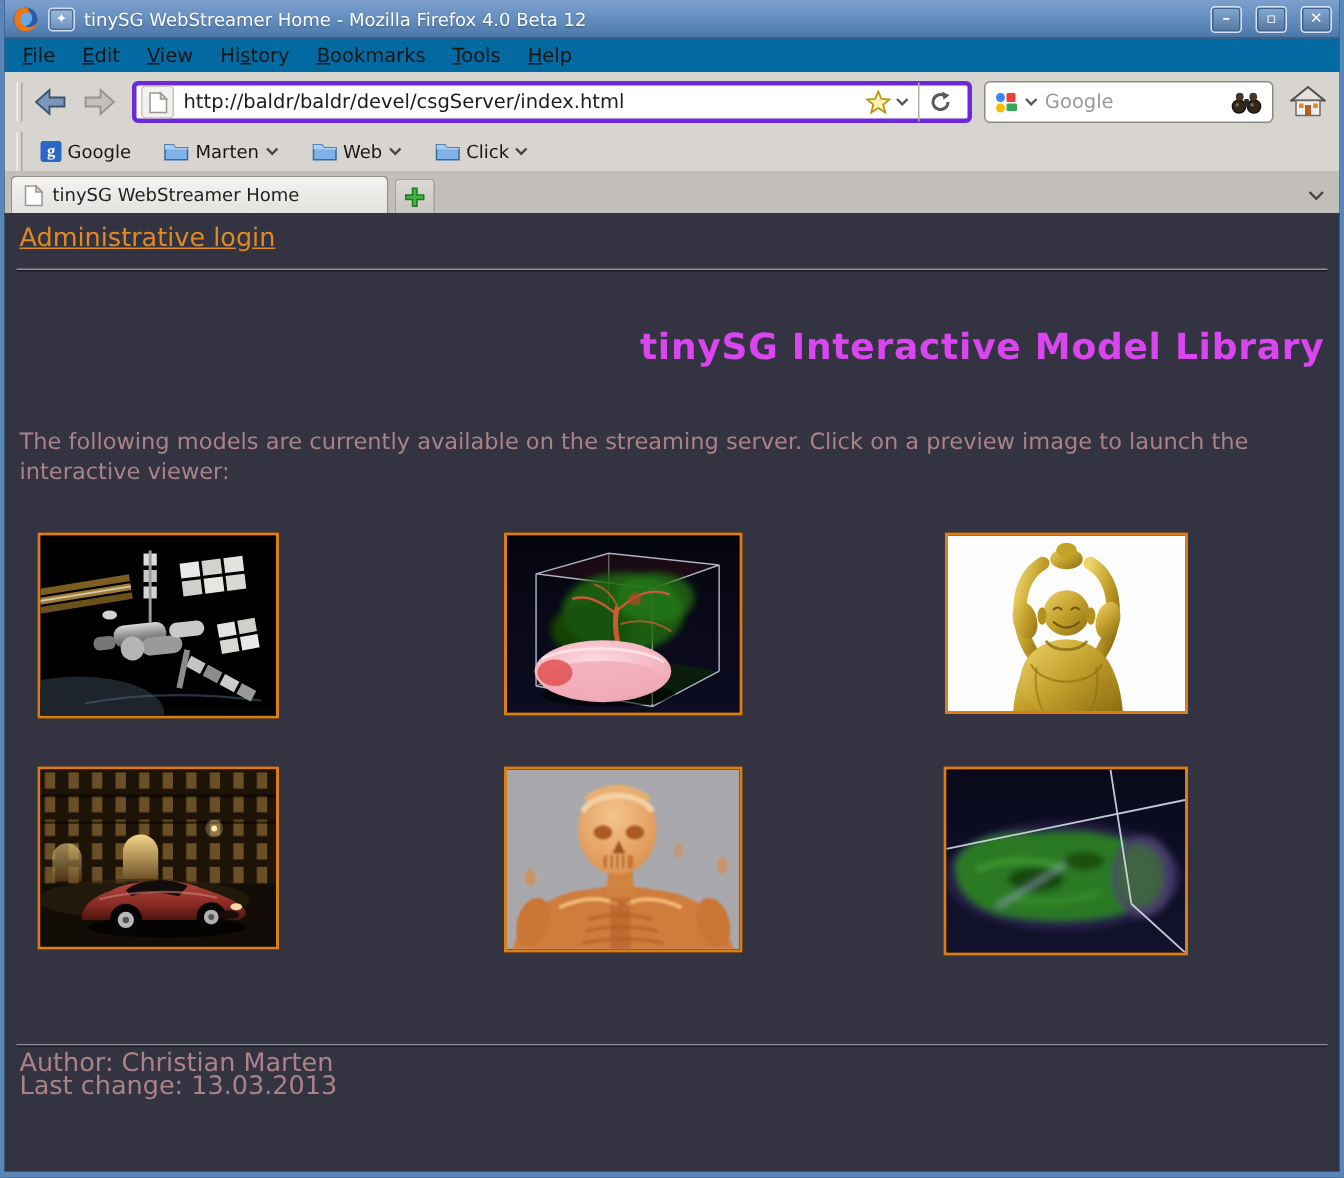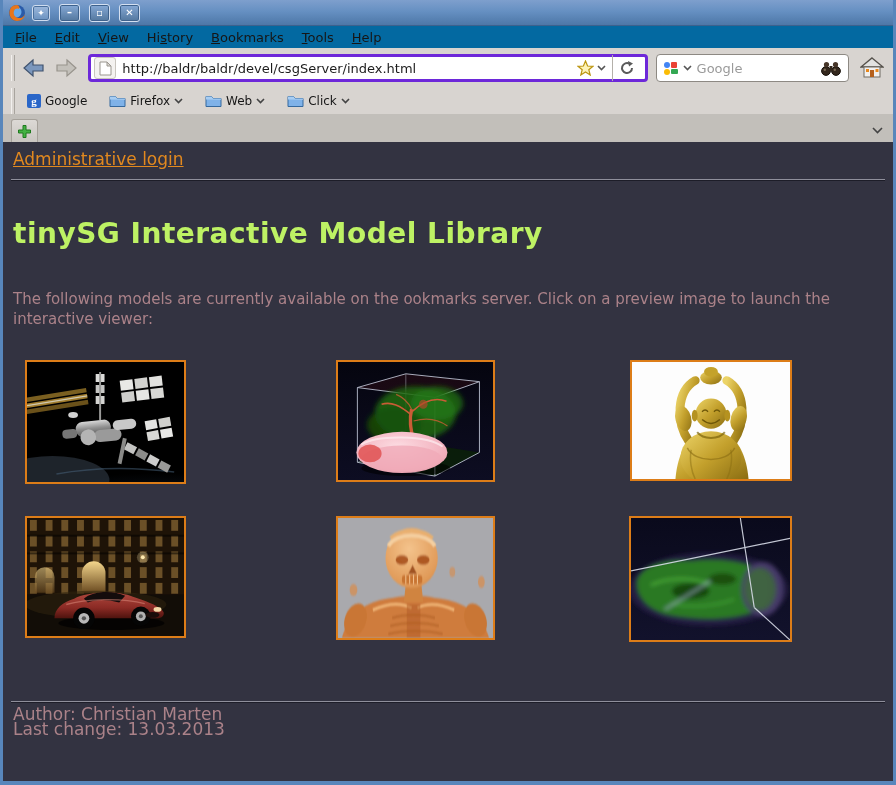--- a/index.html
+++ b/index.html
@@ -59,21 +59,21 @@
   .newtab-btn{ width:27px; height:23px; margin-left:4px; border-radius:3px 3px 0 0;
     border:1px solid #a5a19a; border-bottom:none; background:linear-gradient(#dcd9d5,#c9c6c1);
     display:flex; align-items:center; justify-content:center; }
   .tab-spacer{ flex:1; }
   .alltabs-btn{ width:24px; height:24px; display:flex; align-items:center; justify-content:center; }
 
   
   .content{ flex:1; background:#333341; color:#ab8289; padding:0 10px; overflow:hidden; }
   .admin-link{ display:inline-block; margin-top:7px; font-size:17px; color:#e2891f; text-decoration:underline; }
   hr.page-rule{ border:none; border-top:1px solid #8f8f9b; border-bottom:1px solid #1d1d28; margin:10px -2px 0; }
-  .page-heading{ margin-top:36px; text-align:left; font-size:28px; font-weight:bold; color:#bef264; letter-spacing:.5px; }
+  .page-heading{ margin-top:36px; text-align:right; font-size:24px; font-weight:bold; color:#d946ef; letter-spacing:.5px; }
   .intro{ margin-top:39px; font-size:15px; line-height:20px; color:#ab8289; padding-right:18px; }
   .thumb-row{ display:flex; align-items:flex-start; padding-left:12px; }
   .thumb-row.first{ margin-top:31px; }
   .thumb-row.second{ margin-top:32px; }
   .thumb{ display:block; border:2px solid #dd7d18; background:#000; }
   .thumb svg{ display:block; }
   .t1{ width:161px; height:124px; }
   .t2{ width:159px; height:122px; margin-left:150px; }
   .t3{ width:162px; height:121px; margin-left:135px; }
   .t4{ width:161px; height:122px; }
@@ -90,20 +90,21 @@
 <div class="window">
 
   <div class="titlebar">
     <svg class="fx-icon" viewBox="0 0 18 18">
       <circle cx="9" cy="9" r="8" fill="#2a5aa8"></circle>
       <circle cx="8" cy="8" r="5.5" fill="#66a8e8"></circle>
       <path d="M9,1 C3,1 1,6 1.5,10 C2,14 5,17 9,17 C14,17 17,13.5 17,9 C17,12 14,14.5 10.5,14 C6.5,13.4 5,10 6,7 C6.8,4.8 9,4 11,5 C12,3.5 11,1.3 9,1 Z" fill="#e8761a"></path>
       <path d="M3,3 L5.5,4.5 L4,6.5 Z" fill="#e8761a"></path>
     </svg>
     <div class="winmenu-btn">✦</div>
+    <div class="title-text">tinySG WebStreamer Home - Mozilla Firefox 4.0 Beta 12</div>
     <div class="win-btn">–</div>
     <div class="win-btn">▫</div>
     <div class="win-btn">✕</div>
   </div>
 
   <div class="menubar" id="menubar">
       <div class="menu-item"><u>F</u>ile</div>
       <div class="menu-item"><u>E</u>dit</div>
       <div class="menu-item"><u>V</u>iew</div>
       <div class="menu-item">Hi<u>s</u>tory</div>
@@ -189,21 +190,21 @@
     <div id="bm-items" style="display:flex;align-items:center">
         <div class="bm-item">
           <span class="g-fav">g</span>
           <span>Google</span>
         </div>
         <div class="bm-item">
           <svg width="17" height="13" viewBox="0 0 17 13">
             <path d="M1,3 L1,11.5 L16,11.5 L16,3.5 L8,3.5 L6.5,1.5 L1,1.5 Z" fill="#7fb2e8" stroke="#35699e"></path>
             <path d="M1,4.5 L16,4.8 L16,3.5 L8,3.5 L6.5,1.5 L1,1.5 Z" fill="#a8cdf2" stroke="none"></path>
           </svg>
-          <span>Firefox</span>
+          <span>Marten</span>
           <svg width="9" height="6" viewBox="0 0 9 6">
             <path d="M1,1 L4.5,4.5 L8,1" fill="none" stroke="#444" stroke-width="1.6"></path>
           </svg>
         </div>
         <div class="bm-item">
           <svg width="17" height="13" viewBox="0 0 17 13">
             <path d="M1,3 L1,11.5 L16,11.5 L16,3.5 L8,3.5 L6.5,1.5 L1,1.5 Z" fill="#7fb2e8" stroke="#35699e"></path>
             <path d="M1,4.5 L16,4.8 L16,3.5 L8,3.5 L6.5,1.5 L1,1.5 Z" fill="#a8cdf2" stroke="none"></path>
           </svg>
           <span>Web</span>
@@ -218,41 +219,48 @@
           </svg>
           <span>Click</span>
           <svg width="9" height="6" viewBox="0 0 9 6">
             <path d="M1,1 L4.5,4.5 L8,1" fill="none" stroke="#444" stroke-width="1.6"></path>
           </svg>
         </div>
       </div>
   </div>
 
   <div class="tabbar">
+    <div class="tab">
+      <svg width="13" height="15" viewBox="0 0 13 15">
+        <path d="M1,1 L8,1 L12,5 L12,14 L1,14 Z" fill="#fff" stroke="#9a968f"></path>
+        <path d="M8,1 L8,5 L12,5 Z" fill="#dedad4" stroke="#9a968f"></path>
+      </svg>
+      <span class="tab-label">tinySG WebStreamer Home</span>
+    </div>
     <div class="newtab-btn">
       <svg width="15" height="15" viewBox="0 0 15 15">
         <path d="M6,1.5 h3 v4.5 h4.5 v3 h-4.5 v4.5 h-3 v-4.5 h-4.5 v-3 h4.5 Z" fill="#44b144" stroke="#1e7a1e" stroke-width="1"></path>
       </svg>
     </div>
     <div class="tab-spacer"></div>
     <div class="alltabs-btn">
       <svg width="11" height="7" viewBox="0 0 11 7">
         <path d="M1,1 L5.5,5.5 L10,1" fill="none" stroke="#444" stroke-width="1.6"></path>
       </svg>
     </div>
   </div>
 
   <div class="content">
 
     <a class="admin-link" href="#">Administrative login</a>
     <hr class="page-rule">
 
     <div class="page-heading">tinySG Interactive Model Library</div>
 
-    <p class="intro">The following models are currently available on the ookmarks server. Click on a preview image to launch the interactive viewer:</p>
+    <p class="intro">The following models are currently available on the streaming server. Click on a preview image to launch the interactive viewer:</p>
 
     
     <div class="thumb-row first">
 
       <a href="#" class="thumb t1">
         <svg viewBox="0 0 160 120" preserveAspectRatio="none">
           <defs>
             <radialGradient id="earthG" cx="0.62" cy="1.2" r="0.95">
               <stop offset="0" stop-color="#44566a"></stop>
                 <stop offset="0.5" stop-color="#1e2c3e"></stop>

